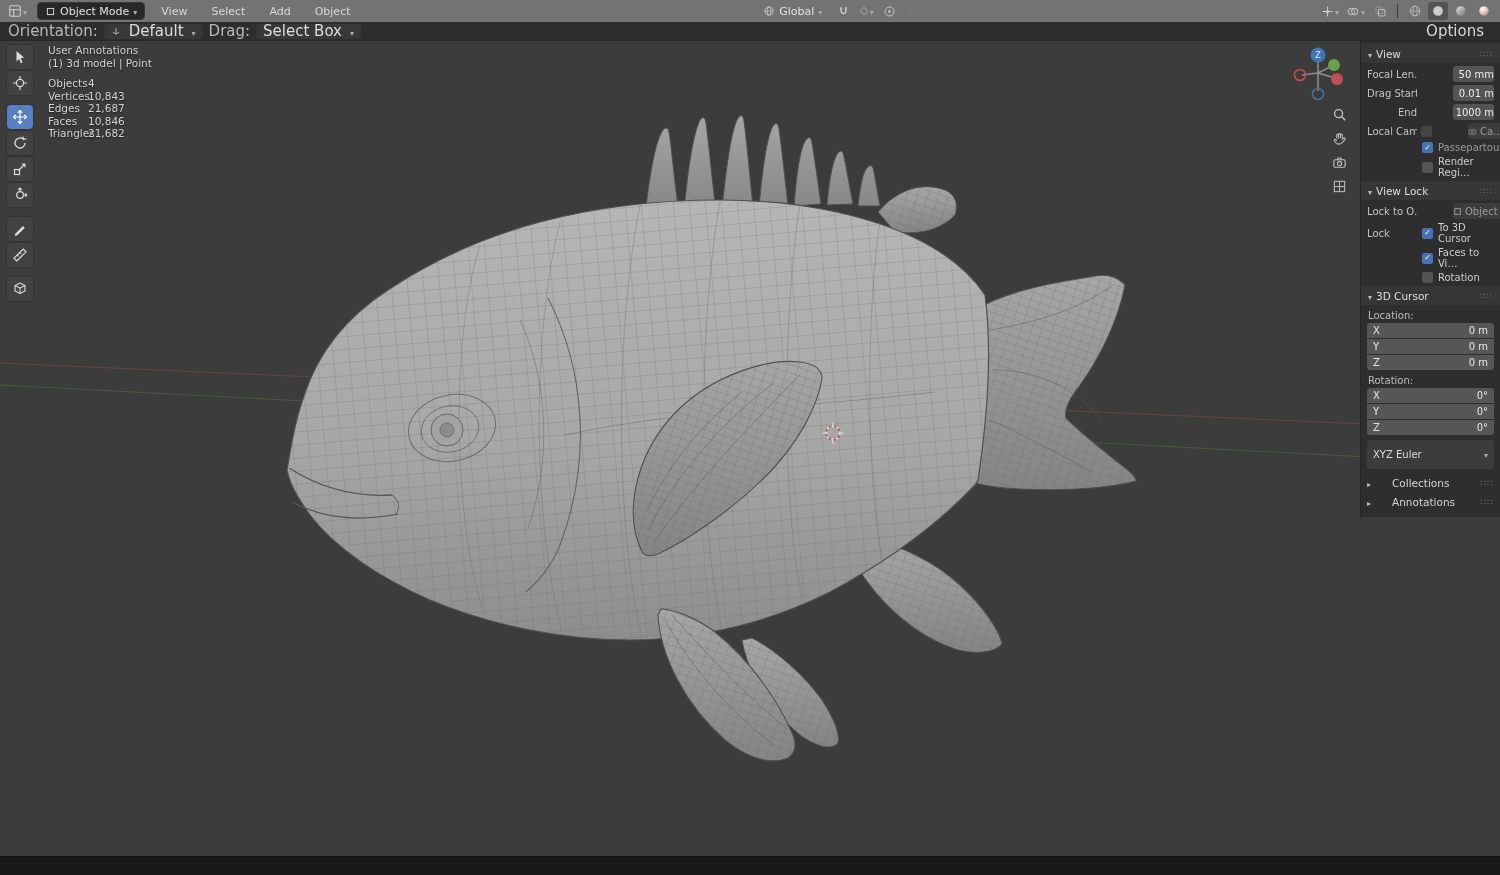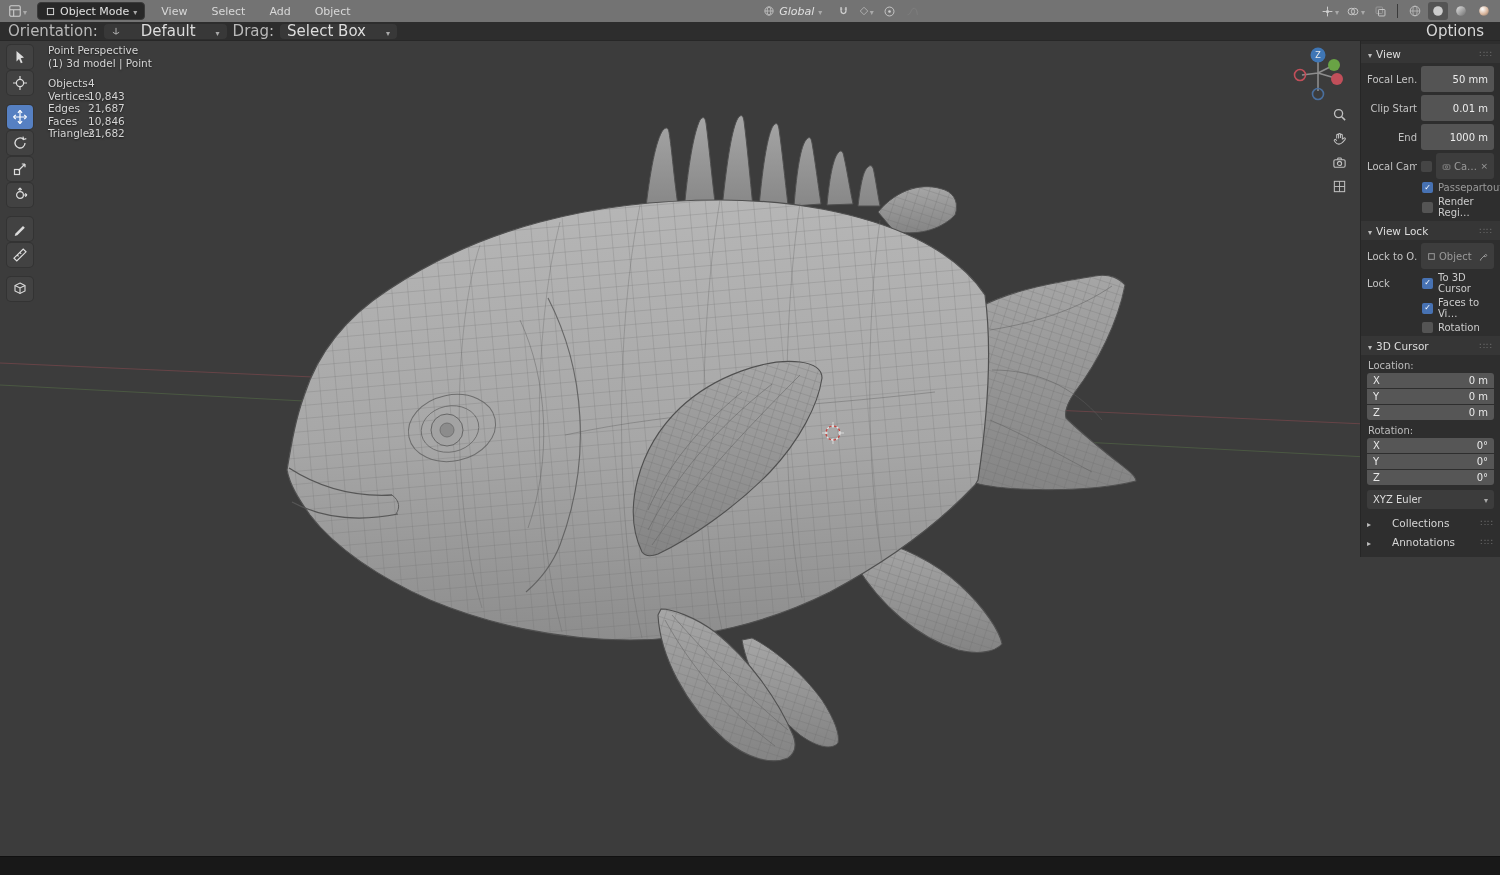--- a/index.html
+++ b/index.html
@@ -37,21 +37,21 @@
 
   
   .toolsettings {
     position:absolute; top:22px; left:0; right:0; height:19px;
     background:#2d2d2d; display:flex; align-items:center;
     padding:0 8px; gap:6px; z-index:39; border-bottom:1px solid #272727;
     font-size:15px;
   }
   .ts-label { color:#b9b9b9; }
   .dd2 {
-    display:flex; align-items:center; gap:20px; background:#383838;
+    display:flex; align-items:center; gap:8px; background:#383838;
     border-radius:4px; padding:1px 7px; height:15px; color:#dddddd;
   }
   .options-btn { margin-left:auto; padding:1px 8px; color:#d8d8d8; border-radius:3px; }
 
   
   .viewport-canvas { position:absolute; top:40px; left:0; z-index:1; }
 
   
   .tools {
     position:absolute; left:7px; top:45px; width:26px; z-index:30;
@@ -90,23 +90,23 @@
     display:flex; align-items:center; gap:4px; height:19px;
     margin:2px -6px 2px -6px; padding:0 7px; background:#363636;
     color:#dedede; font-size:10.5px;
   }
   .phead .dots, .pcollapse .dots { margin-left:auto; color:#6f6f6f; letter-spacing:1px; font-size:9px; }
   .tri-d::before { content:"▾"; font-size:8px; color:#bdbdbd; }
   .tri-r::before { content:"▸"; font-size:8px; color:#bdbdbd; }
   .prow { display:flex; align-items:center; gap:4px; margin:3px 0; }
   .plabel { flex:0 0 50px; text-align:right; color:#c3c3c3; white-space:nowrap; overflow:hidden; }
   .pfield {
-    flex:1; background:#545454; border-radius:3px; height:26px;
+    flex:1; background:#545454; border-radius:3px; height:16px;
     display:flex; align-items:center; justify-content:flex-end;
-    padding:0 6px; color:#ececec;
+    padding:0 0; color:#ececec;margin-left:32px;
   }
   .pfield.dark { background:#3d3d3d; color:#9a9a9a; justify-content:space-between; gap:3px; }
   .pfield .xbtn { margin-left:auto; color:#9a9a9a; font-size:9px; }
   .cb {
     width:11px; height:11px; border-radius:2px; background:#545454;
     flex:0 0 11px; display:flex; align-items:center; justify-content:center;
   }
   .cb.checked { background:#4772b3; }
   .cb.checked::after { content:"✓"; color:#fff; font-size:8px; line-height:1; }
   .cb.dim { background:#454545; }
@@ -116,21 +116,21 @@
   .xyzgroup { margin:1px 0 3px 0; }
   .xyzrow {
     display:flex; align-items:center; background:#565656; height:15px;
     margin-bottom:1px; padding:0 6px; color:#e8e8e8;
   }
   .xyzrow:first-child { border-radius:3px 3px 0 0; }
   .xyzrow:last-child { border-radius:0 0 3px 3px; margin-bottom:0; }
   .xyzrow .val { margin-left:auto; }
   .pdrop {
     display:flex; align-items:center; background:#3c3c3c; border-radius:3px;
-    height:19px; padding:0 6px; margin:5px 0 4px 0; color:#dcdcdc;
+    height:29px; padding:0 6px; margin:5px 0 4px 0; color:#dcdcdc;
   }
   .pdrop .car { margin-left:auto; }
   .pcollapse { display:flex; align-items:center; gap:21px; height:19px; color:#d5d5d5; font-size:10.5px; }
 
   
   .statusbar {
     position:absolute; left:0; right:0; bottom:0; height:19px;
     background:#181818; z-index:40; border-top:1px solid #101010;
   }
 
@@ -155,21 +155,21 @@
     <span class="car"></span>
   </div>
   <div class="menu-item">View</div>
   <div class="menu-item">Select</div>
   <div class="menu-item">Add</div>
   <div class="menu-item">Object</div>
 
   <div class="hspacer"></div>
 
   <div class="hgroup">
-    <div class="dd" style="background:transparent;border-color:transparent;font-style:italic;">
+    <div class="dd" style="background:transparent;border-color:transparent;">
       <svg width="12" height="12" viewBox="0 0 16 16">
         <circle cx="8" cy="8" r="5.5" fill="none" stroke="#cfcfcf" stroke-width="1.1"></circle>
         <ellipse cx="8" cy="8" rx="2.5" ry="5.5" fill="none" stroke="#cfcfcf" stroke-width="0.9"></ellipse>
         <path d="M2.5 8h11" stroke="#cfcfcf" stroke-width="0.9"></path>
       </svg>
       <span>Global</span>
       <span class="car"></span>
     </div>
     <div class="hicon">
       <svg width="13" height="13" viewBox="0 0 16 16">
@@ -431,21 +431,21 @@
   <div class="tool-gap"></div>
   <div class="tool-btn">
     <svg width="16" height="16" viewBox="0 0 16 16">
       <path d="M8 2l5 2.5V10L8 12.5 3 10V4.5Z" fill="none" stroke="#dcdcdc" stroke-width="1.1"></path>
       <path d="M3 4.5L8 7l5-2.5 M8 7v5.5" fill="none" stroke="#dcdcdc" stroke-width="1.1"></path>
     </svg>
   </div>
 </div>
 
 <div class="vp-info">
-  <div>Point Perspective</div>
+  <div>User Annotations</div>
   <div>(1) 3d model | Point</div>
   <div class="vp-gap"></div>
   <div class="row">
     <span class="s-label">Objects</span>
     <span>4</span>
   </div>
   <div class="row">
     <span class="s-label">Vertices</span>
     <span>10,843</span>
   </div>
@@ -507,21 +507,21 @@
     <span class="tri-d"></span>
     <span>View</span>
     <span class="dots">∷∷</span>
   </div>
 
   <div class="prow">
     <span class="plabel">Focal Len…</span>
     <span class="pfield">50 mm</span>
   </div>
   <div class="prow">
-    <span class="plabel">Clip Start</span>
+    <span class="plabel">Drag Start</span>
     <span class="pfield">0.01 m</span>
   </div>
   <div class="prow">
     <span class="plabel">End</span>
     <span class="pfield">1000 m</span>
   </div>
   <div class="prow">
     <span class="plabel">Local Cam…</span>
     <span class="cb dim"></span>
     <span class="pfield dark">

